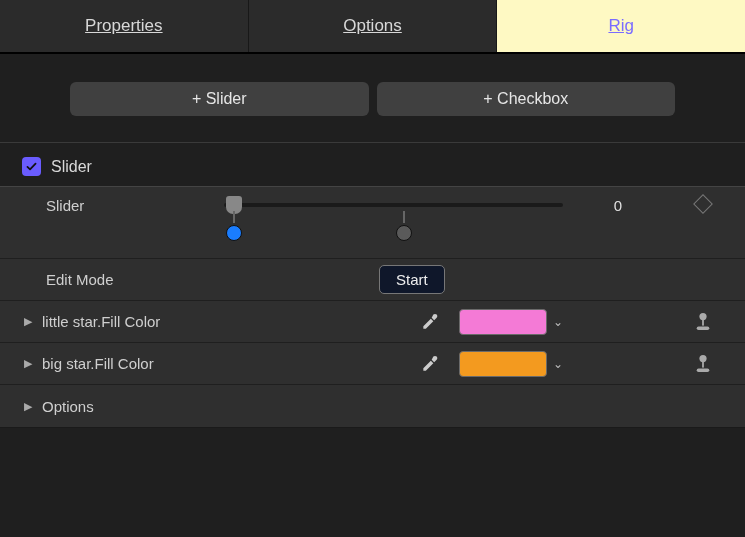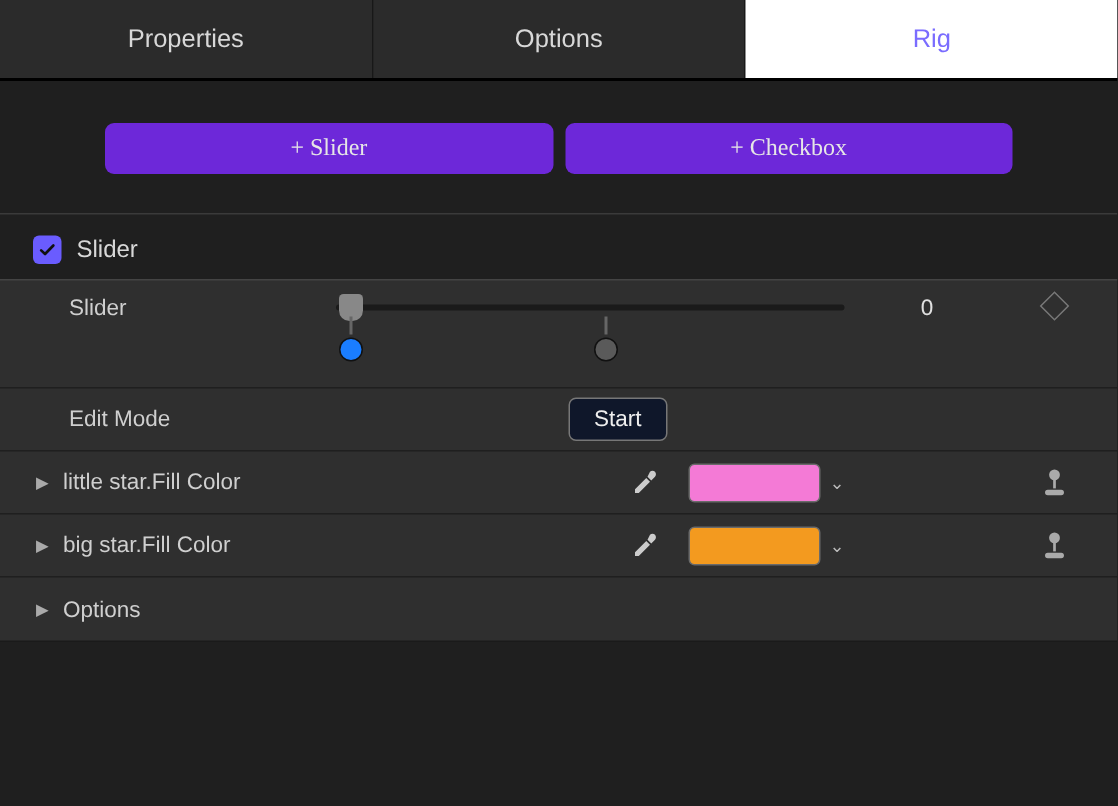--- a/index.html
+++ b/index.html
@@ -1,23 +1,23 @@
 <!DOCTYPE html>
 <html><head>
 <meta charset="utf-8">
 <style>
   * { box-sizing: border-box; margin: 0; padding: 0; font-family: -apple-system, "Helvetica Neue", Arial, sans-serif; }
   body { background: #1f1f1f; color: #d8d8d8; width: 745px; height: 537px; font-size: 15px; }
   .tabs { display: flex; height: 54px; border-bottom: 2px solid #000; }
-  .tab { flex: 1; display: flex; align-items: center; justify-content: center; background: #2b2b2b; border-right: 1px solid #181818; cursor: pointer; color: #d8d8d8; font-size: 17px; }
-  .tab.active { background: #ffffff; color: #7a6cff; }
+  .tab { flex: 1; display: flex; align-items: center; justify-content: center; background: #2b2b2b; border-right: 1px solid #181818; cursor: pointer; color: #d8d8d8; font-size: 17px; text-decoration: underline; }
+  .tab.active { background: #fef9c3; color: #7a6cff; }
   .tab:last-child { border-right: none; }
 
   .add-row { display: flex; gap: 8px; padding: 28px 70px 22px 70px; }
-  .add-btn { flex: 1; height: 34px; background: #6d28d9; color: #e6e6e6; border: none; border-radius: 6px; font-size: 16px; cursor: pointer; font-family: Liberation Serif, serif; }
+  .add-btn { flex: 1; height: 34px; background: #404040; color: #e6e6e6; border: none; border-radius: 6px; font-size: 16px; cursor: pointer; }
 
   .hr { border: none; border-top: 1px solid #3a3a3a; margin: 4px 0 0 0; }
 
   .section-head { display: flex; align-items: center; gap: 10px; padding: 14px 12px 10px 22px; }
   .checkbox { width: 19px; height: 19px; border-radius: 4px; background: #6a5cff; display: flex; align-items: center; justify-content: center; cursor: pointer; }
   .checkbox svg { width: 13px; height: 13px; }
   .section-title { font-size: 16px; }
 
   .panel { background: #2f2f2f; border-top: 1px solid #444; border-bottom: 1px solid #1a1a1a; }
   .row { display: flex; min-height: 42px; padding: 2px 12px 2px 24px; border-bottom: 1px solid #1f1f1f; }

